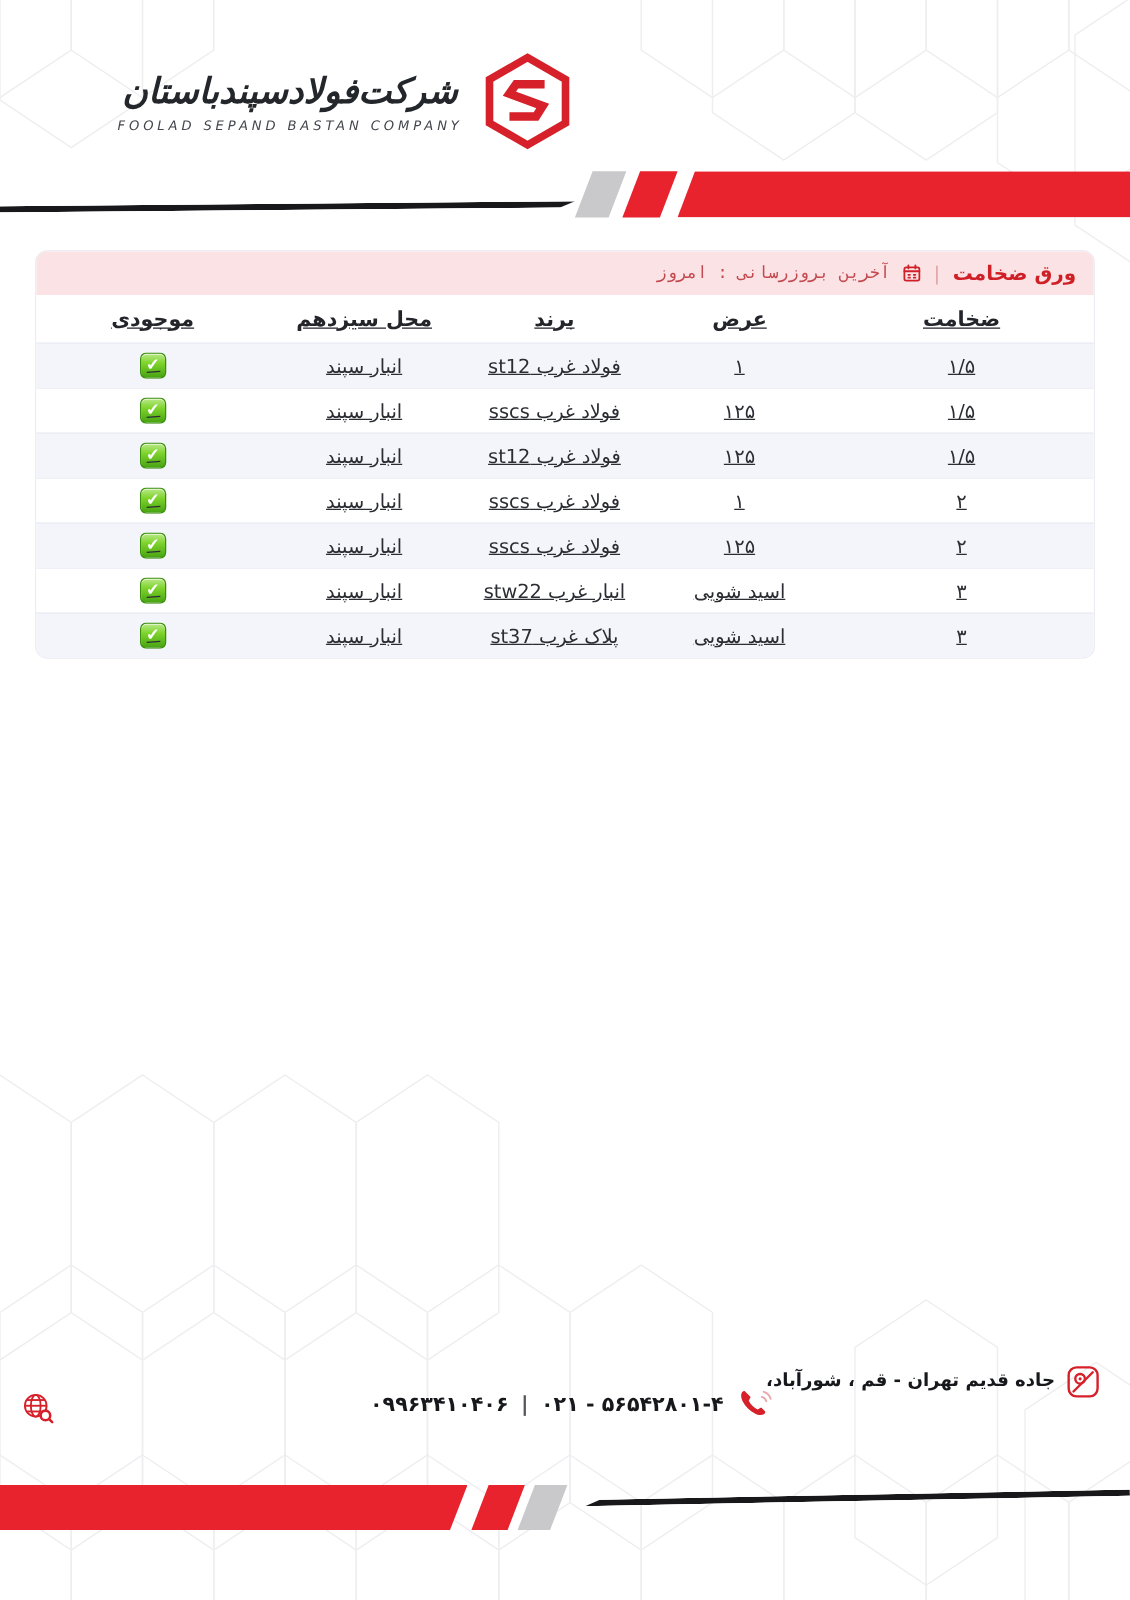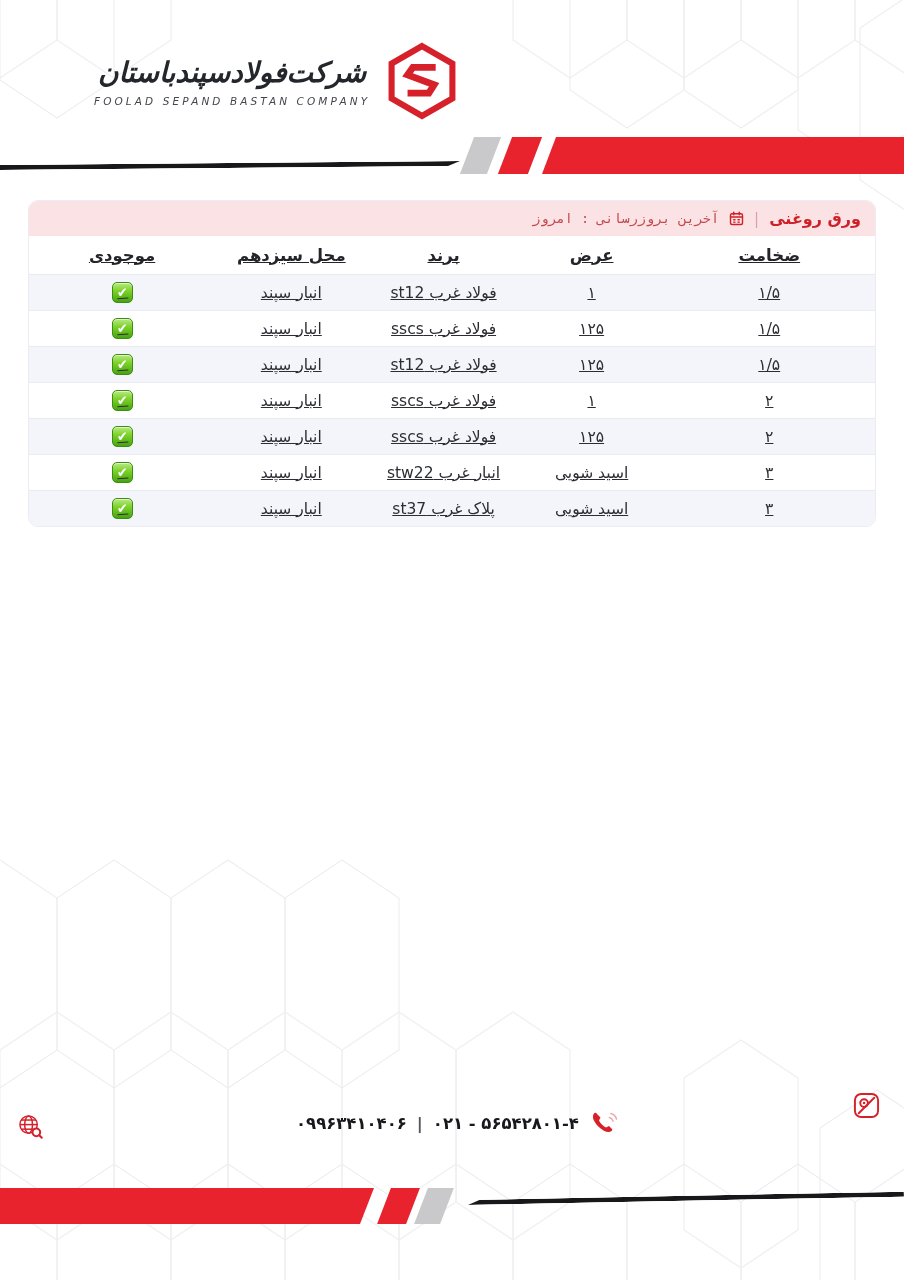--- a/index.html
+++ b/index.html
@@ -122,21 +122,21 @@
 
 <div class="band band-top">
   <div class="line"></div>
   <div class="stripe stripe-gray"></div>
   <div class="stripe stripe-red"></div>
   <div class="main"></div>
 </div>
 
 <section class="price-table">
   <div class="titlebar">
-    <span class="tbl-title">ورق روغنی</span>
+    <span class="tbl-title">ورق ضخامت</span>
     <span class="tbl-divider">|</span>
     <svg class="cal-icon" viewBox="0 0 16 16" aria-hidden="true">
       <g stroke="#cf1f27" fill="none" stroke-width="1.5" stroke-linecap="round">
         <rect x="1.6" y="3" width="12.8" height="11.4" rx="1.6"></rect>
         <line x1="1.6" y1="6.4" x2="14.4" y2="6.4"></line>
         <line x1="5" y1="1.4" x2="5" y2="4"></line>
         <line x1="11" y1="1.4" x2="11" y2="4"></line>
         <line x1="5" y1="9.4" x2="6.4" y2="9.4"></line>
           <line x1="9.6" y1="9.4" x2="11" y2="9.4"></line>
         <line x1="5" y1="11.9" x2="6.4" y2="11.9"></line>
@@ -228,20 +228,21 @@
     <span class="cell">
         <span class="check">
           <span class="tick">✔</span>
         </span>
       </span>
   </div>
 </section>
 
 <div class="footer-group footer-address">
   <div class="addr-lines">
+    <div>جاده قدیم تهران - قم ، شورآباد،</div>
   </div>
   <svg class="f-icon" width="27" height="27" viewBox="0 0 28 28" aria-hidden="true">
     <g stroke="#d6212b" fill="none" stroke-width="2" stroke-linecap="round">
       <rect x="2" y="2" width="24" height="24" rx="6.5"></rect>
       <circle cx="11.5" cy="11.5" r="4"></circle>
       <line x1="6" y1="22" x2="22" y2="6"></line>
     </g>
     <circle cx="11.5" cy="11.5" r="1.3" fill="#d6212b"></circle>
   </svg>
 </div>

